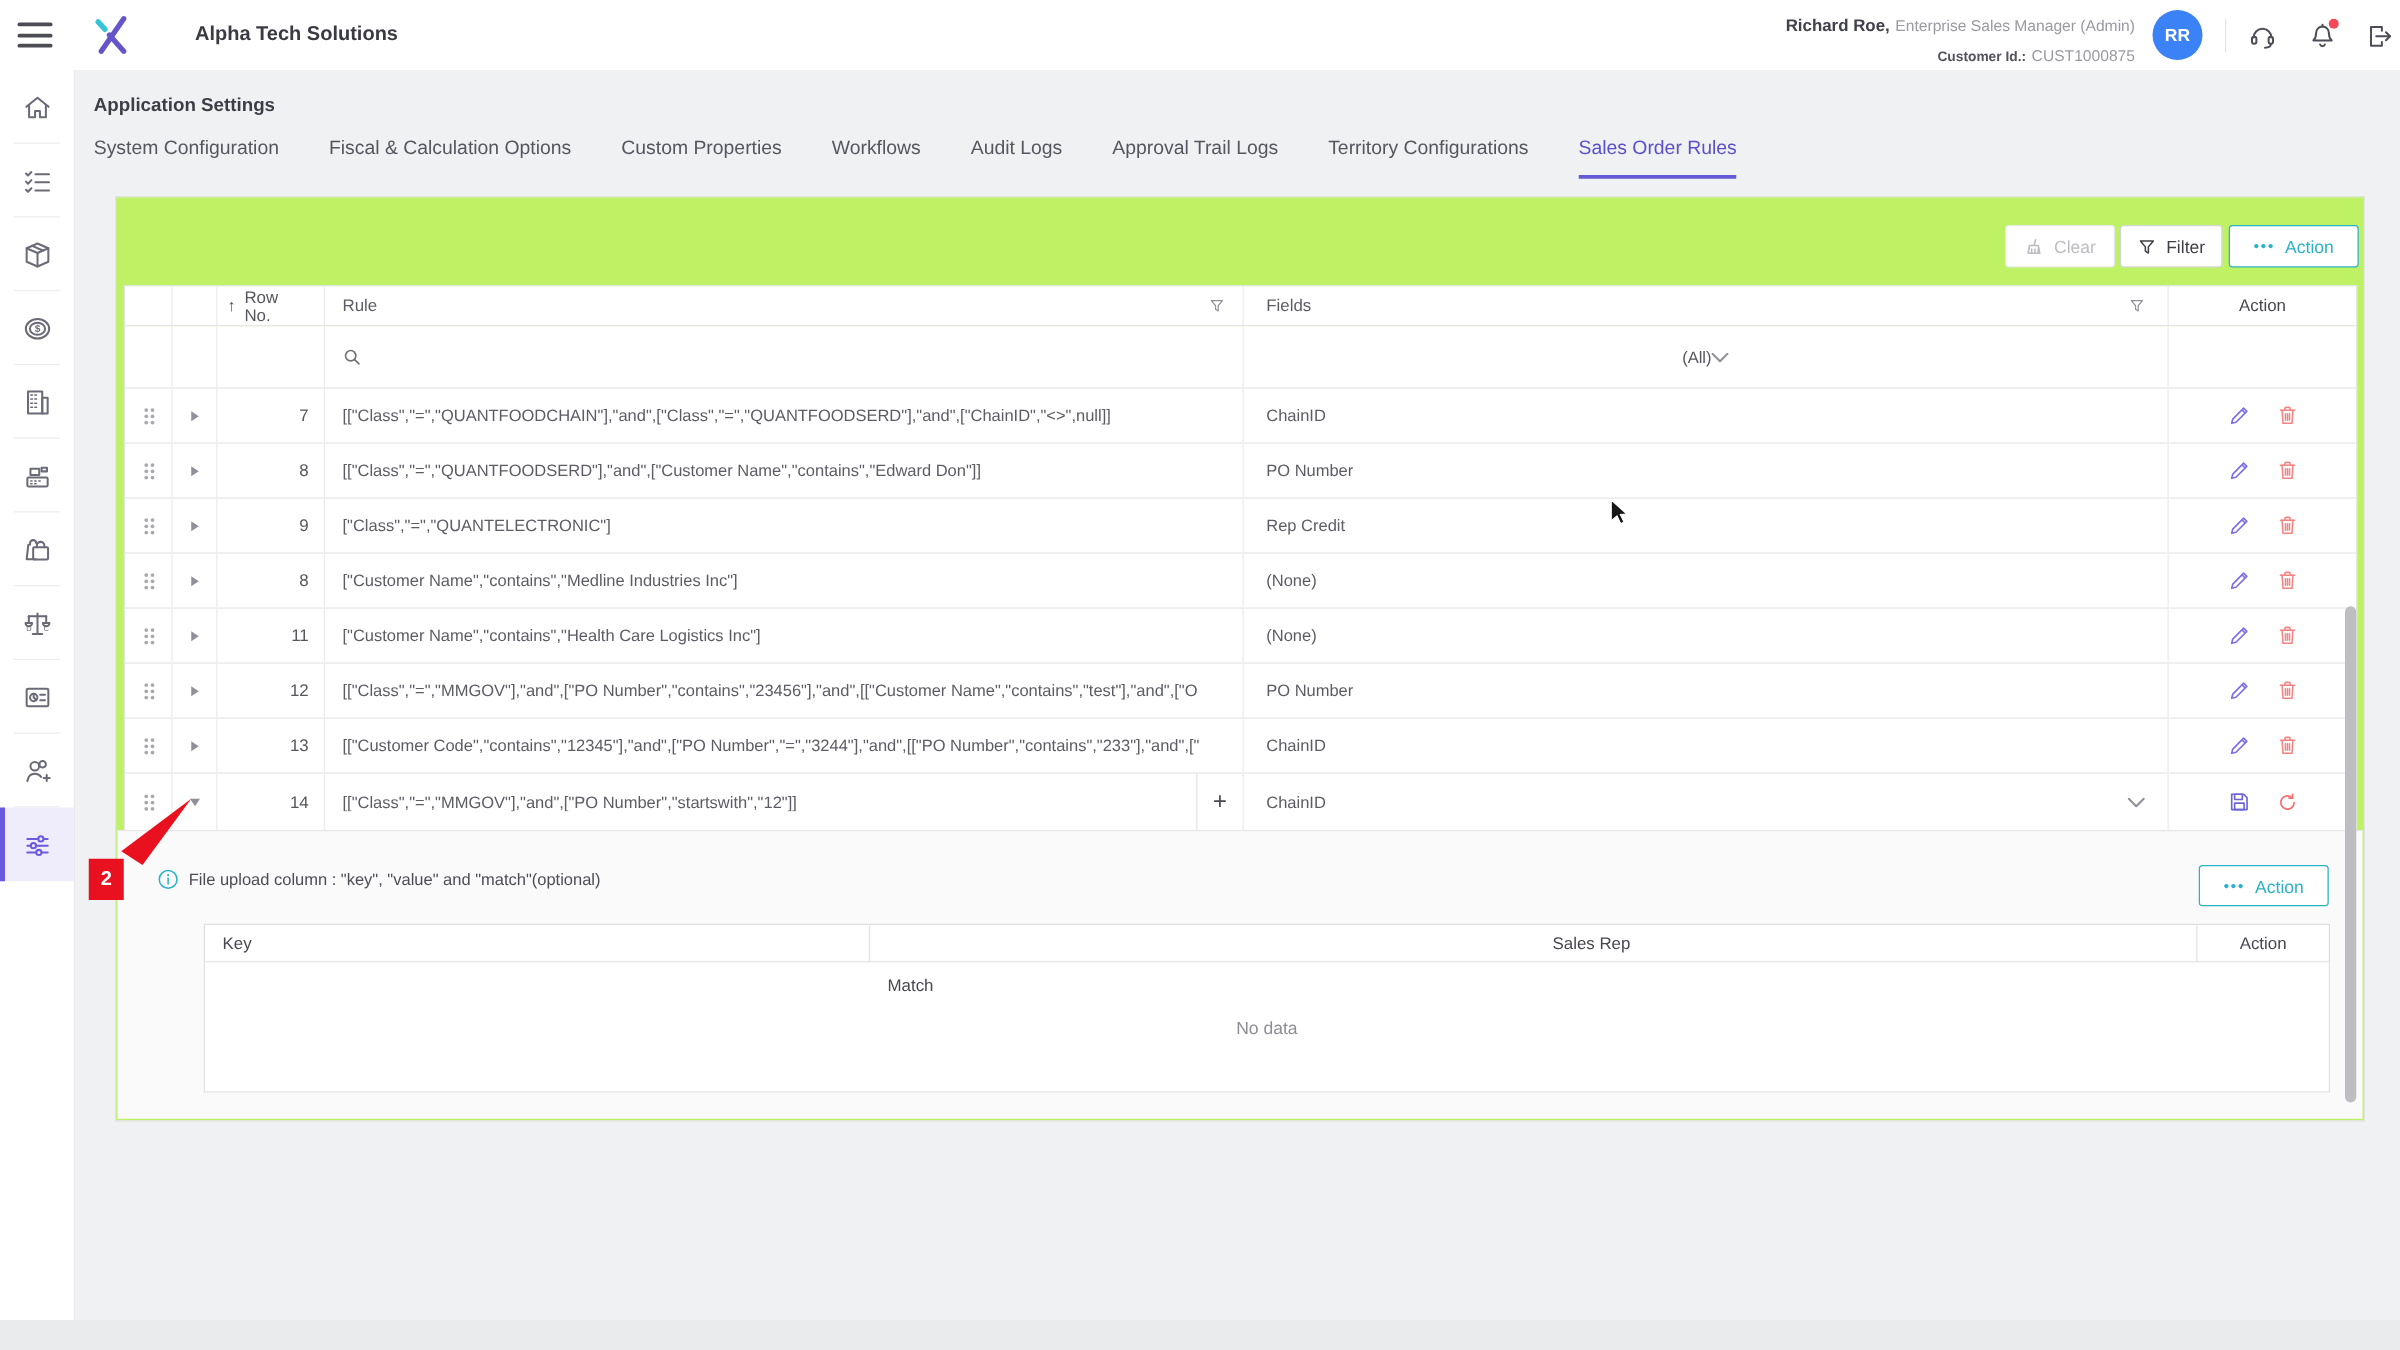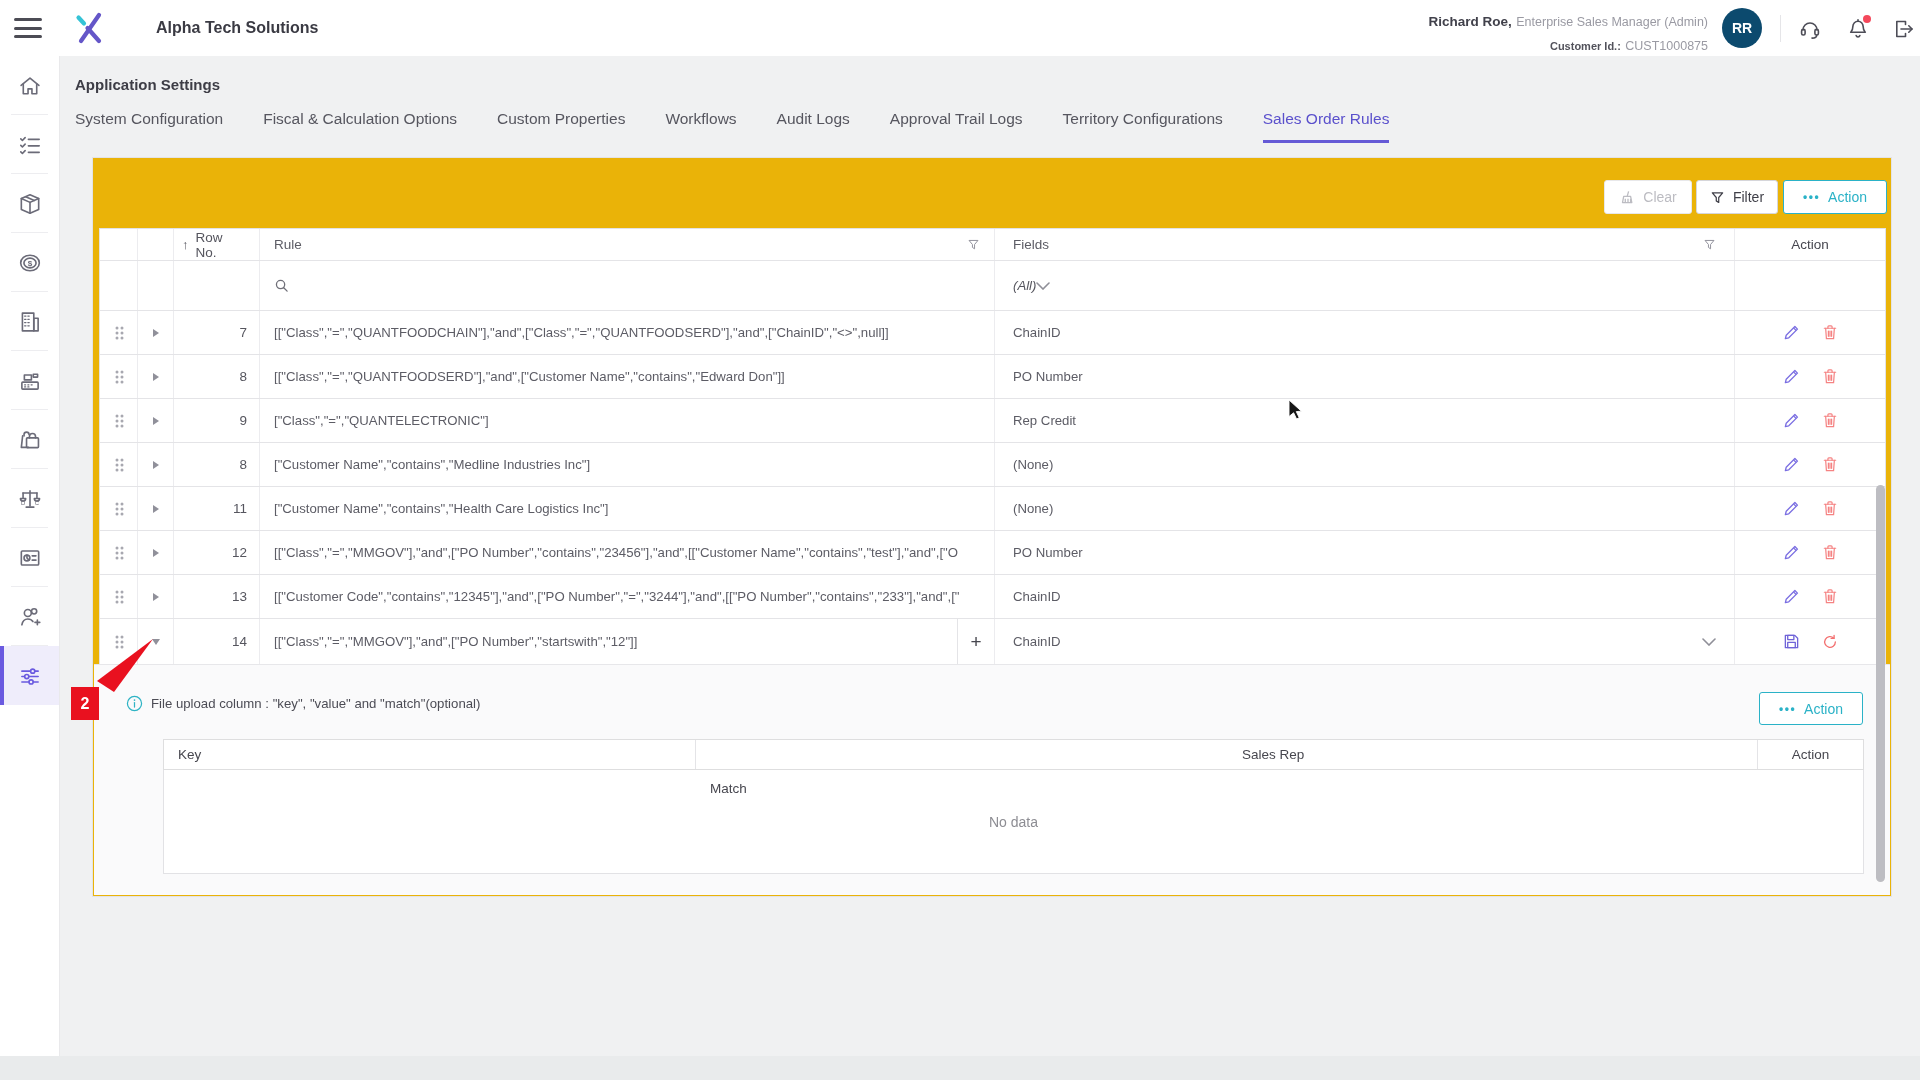--- a/index.html
+++ b/index.html
@@ -15,21 +15,21 @@
   #topbar { left:0; top:0; width:1920px; height:56px; background:#fff; z-index:30;padding-left:13px; }
   #burger { left:14px; top:18px; width:28px; height:20px; display:flex; flex-direction:column; justify-content:space-between; cursor:pointer; }
   #burger span { height:3px; background:#4c4c55; border-radius:1.5px; }
   #logo-wrap { left:58px; top:6px; width:64px; height:44px; display:flex; align-items:center; justify-content:center; }
   #app-title { left:156px; top:0; height:56px; display:flex; align-items:center; font-size:16px; font-weight:700; color:#3a3a43; }
   #user-block { right:212px; top:9px; text-align:right; line-height:1.5; }
   .u-name { font-size:13.5px; font-weight:700; color:#41414b;margin-left:21px; }
   .u-role { font-size:12.5px; color:#9a9aa3; }
   .u-cid-label { font-size:11px; font-weight:700; color:#52525b; }
   .u-cid { font-size:12.5px; color:#9a9aa3; }
-  #avatar { left:1722px; top:8px; width:40px; height:40px; border-radius:50%; background:#0c4a6e; color:#fff; font-size:14px; font-weight:700; display:flex; align-items:center; justify-content:center; cursor:pointer; }
+  #avatar { left:1722px; top:8px; width:40px; height:40px; border-radius:50%; background:#3b82f6; color:#fff; font-size:14px; font-weight:700; display:flex; align-items:center; justify-content:center; cursor:pointer; }
   #hdr-sep { left:1780px; top:15px; width:1px; height:27px; background:#e5e5e8; }
   .hdr-icon { top:17px; width:24px; height:24px; cursor:pointer; }
   #bell-dot { position:absolute; right:-1px; top:-2px; width:8px; height:8px; border-radius:50%; background:#f4485b; }
 
   
   #sidebar { left:0; top:56px; width:60px; height:1000px; background:#fff; border-right:1px solid #e9e9eb; z-index:20; }
   .side-item { position:relative; height:59px; display:flex; align-items:center; justify-content:center; cursor:pointer; }
   .side-item:not(:last-child)::after { content:""; position:absolute; bottom:0; left:11px; right:11px; height:1px; background:#ededf0; }
   .side-item svg { stroke:#6b6b78; fill:none; stroke-width:1.5; stroke-linecap:round; stroke-linejoin:round; }
   .side-item svg text { fill:#6b6b78; stroke:none; font-family:"Liberation Sans",sans-serif; }
@@ -37,21 +37,21 @@
   .side-item.active::before { content:""; position:absolute; left:0; top:0; bottom:0; width:4px; background:#6a5ae0; }
   .side-item.active svg { stroke:#6a5ae0; }
 
   
   #page-title { left:75px; top:76px; font-size:15px; font-weight:700; color:#3d3d46; }
   #tabs { left:75px; top:110px; display:flex; gap:40px; z-index:5; }
   .tab { font-size:15.5px; color:#56565f; padding-bottom:12px; cursor:pointer; white-space:nowrap; }
   .tab.active { color:#5a50cc; border-bottom:3px solid #655ad6; }
 
   
-  #card { left:92px; top:157px; width:1800px; height:740px; background:#eab308; border:1px solid #e3e3e6; z-index:4; }
+  #card { left:92px; top:157px; width:1800px; height:740px; background:#bef264; border:1px solid #e3e3e6; z-index:4; }
 
   .btn { position:absolute; top:22px; height:34px; border-radius:3px; display:flex; align-items:center; justify-content:center; gap:8px; font-size:14px; background:#fff; cursor:pointer; white-space:nowrap; }
   #btn-clear  { left:1511px; width:88px;  border:1px solid #e8e8ea; color:#bcbcc2; }
   #btn-filter { left:1603px; width:82px;  border:1px solid #d6d6da; color:#3f3f48; }
   #btn-action { left:1690px; width:104px; border:1px solid #2ab2c7; color:#2ab2c7; }
   .dots { font-size:12px; letter-spacing:1.5px; font-weight:700; }
 
   
   #rules-table { position:absolute; left:6px; top:70px; width:1787px; border:1px solid #e2e2e5; border-bottom:none; font-size:13.2px; }
   .trow { display:flex; border-bottom:1px solid #e4e4e7; background:#fff; }
@@ -61,21 +61,21 @@
   .c-caret  { width:36px;  justify-content:center; cursor:pointer; }
   .c-rowno  { width:86px;  justify-content:flex-end; padding-right:12px; color:#55555e; font-size:13.5px; }
   .c-rule   { width:735px; padding:0 14px; color:#5c5c65; overflow:hidden; white-space:nowrap; }
   .c-fields { width:740px; padding:0 18px; color:#5c5c65; }
   .c-action { width:150px; justify-content:center; gap:22px; }
   .thead { height:32px; color:#46464f; font-size:13.5px; }
   .thead .c-rowno { justify-content:flex-start; padding-left:8px; gap:7px; }
   .thead .c-rule, .thead .c-fields { justify-content:space-between;gap:36px; }
   .sort-arrow { color:#55555e; font-size:13px; }
   .tsearch { height:50px; }
-  .tsearch .c-fields { justify-content:flex-start; color:#55555e; cursor:pointer;font-style:italic; }
+  .tsearch .c-fields { justify-content:center; color:#55555e; cursor:pointer; }
   .tdata { height:44px; }
   .tedit { height:46px; }
   .tedit .c-rule { padding-right:0; }
   .rule-text { flex:1; overflow:hidden; white-space:nowrap; }
   .plus-btn { margin-left:8px; width:37px; align-self:stretch; border-left:1px solid #e4e4e7; display:flex; align-items:center; justify-content:center; font-size:19px; color:#47474f; cursor:pointer; }
   .tedit .c-fields { justify-content:space-between; cursor:pointer; }
   .caret-r { width:0; height:0; border-left:6px solid #90909a; border-top:4.5px solid transparent; border-bottom:4.5px solid transparent; }
   .caret-d { width:0; height:0; border-top:6px solid #90909a; border-left:4.5px solid transparent; border-right:4.5px solid transparent; }
   .icon-btn { cursor:pointer; display:flex; }
 

